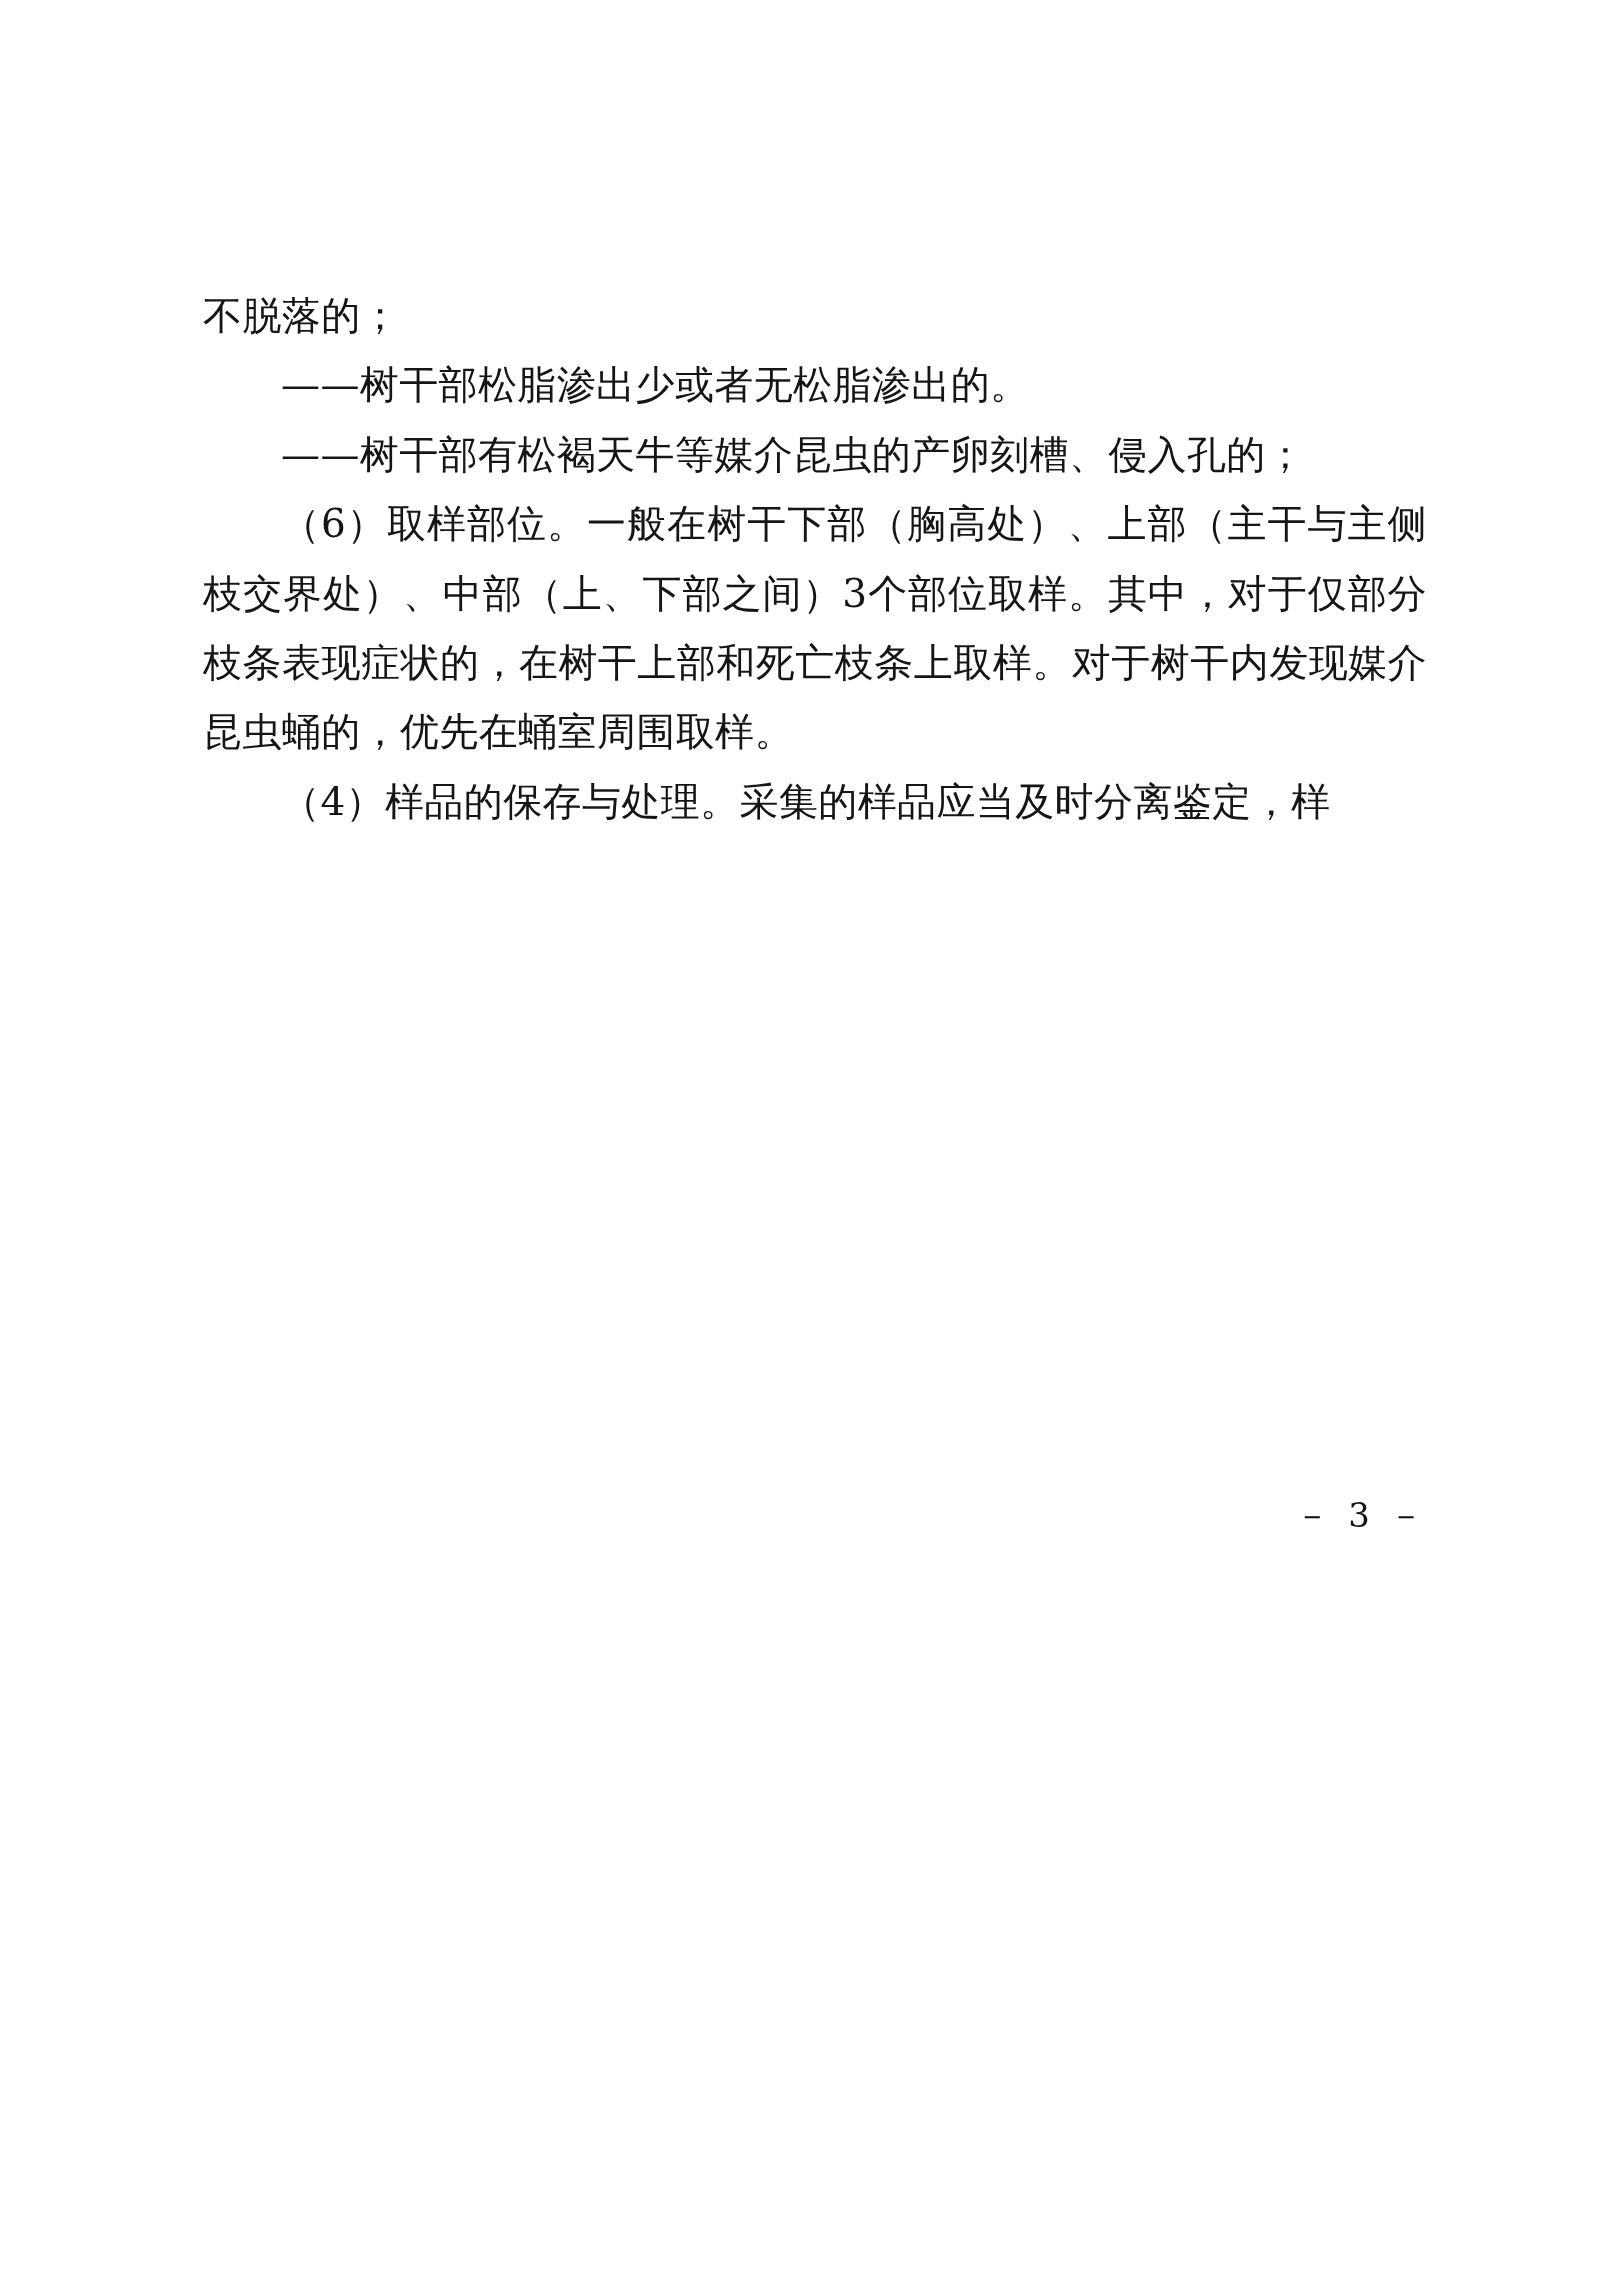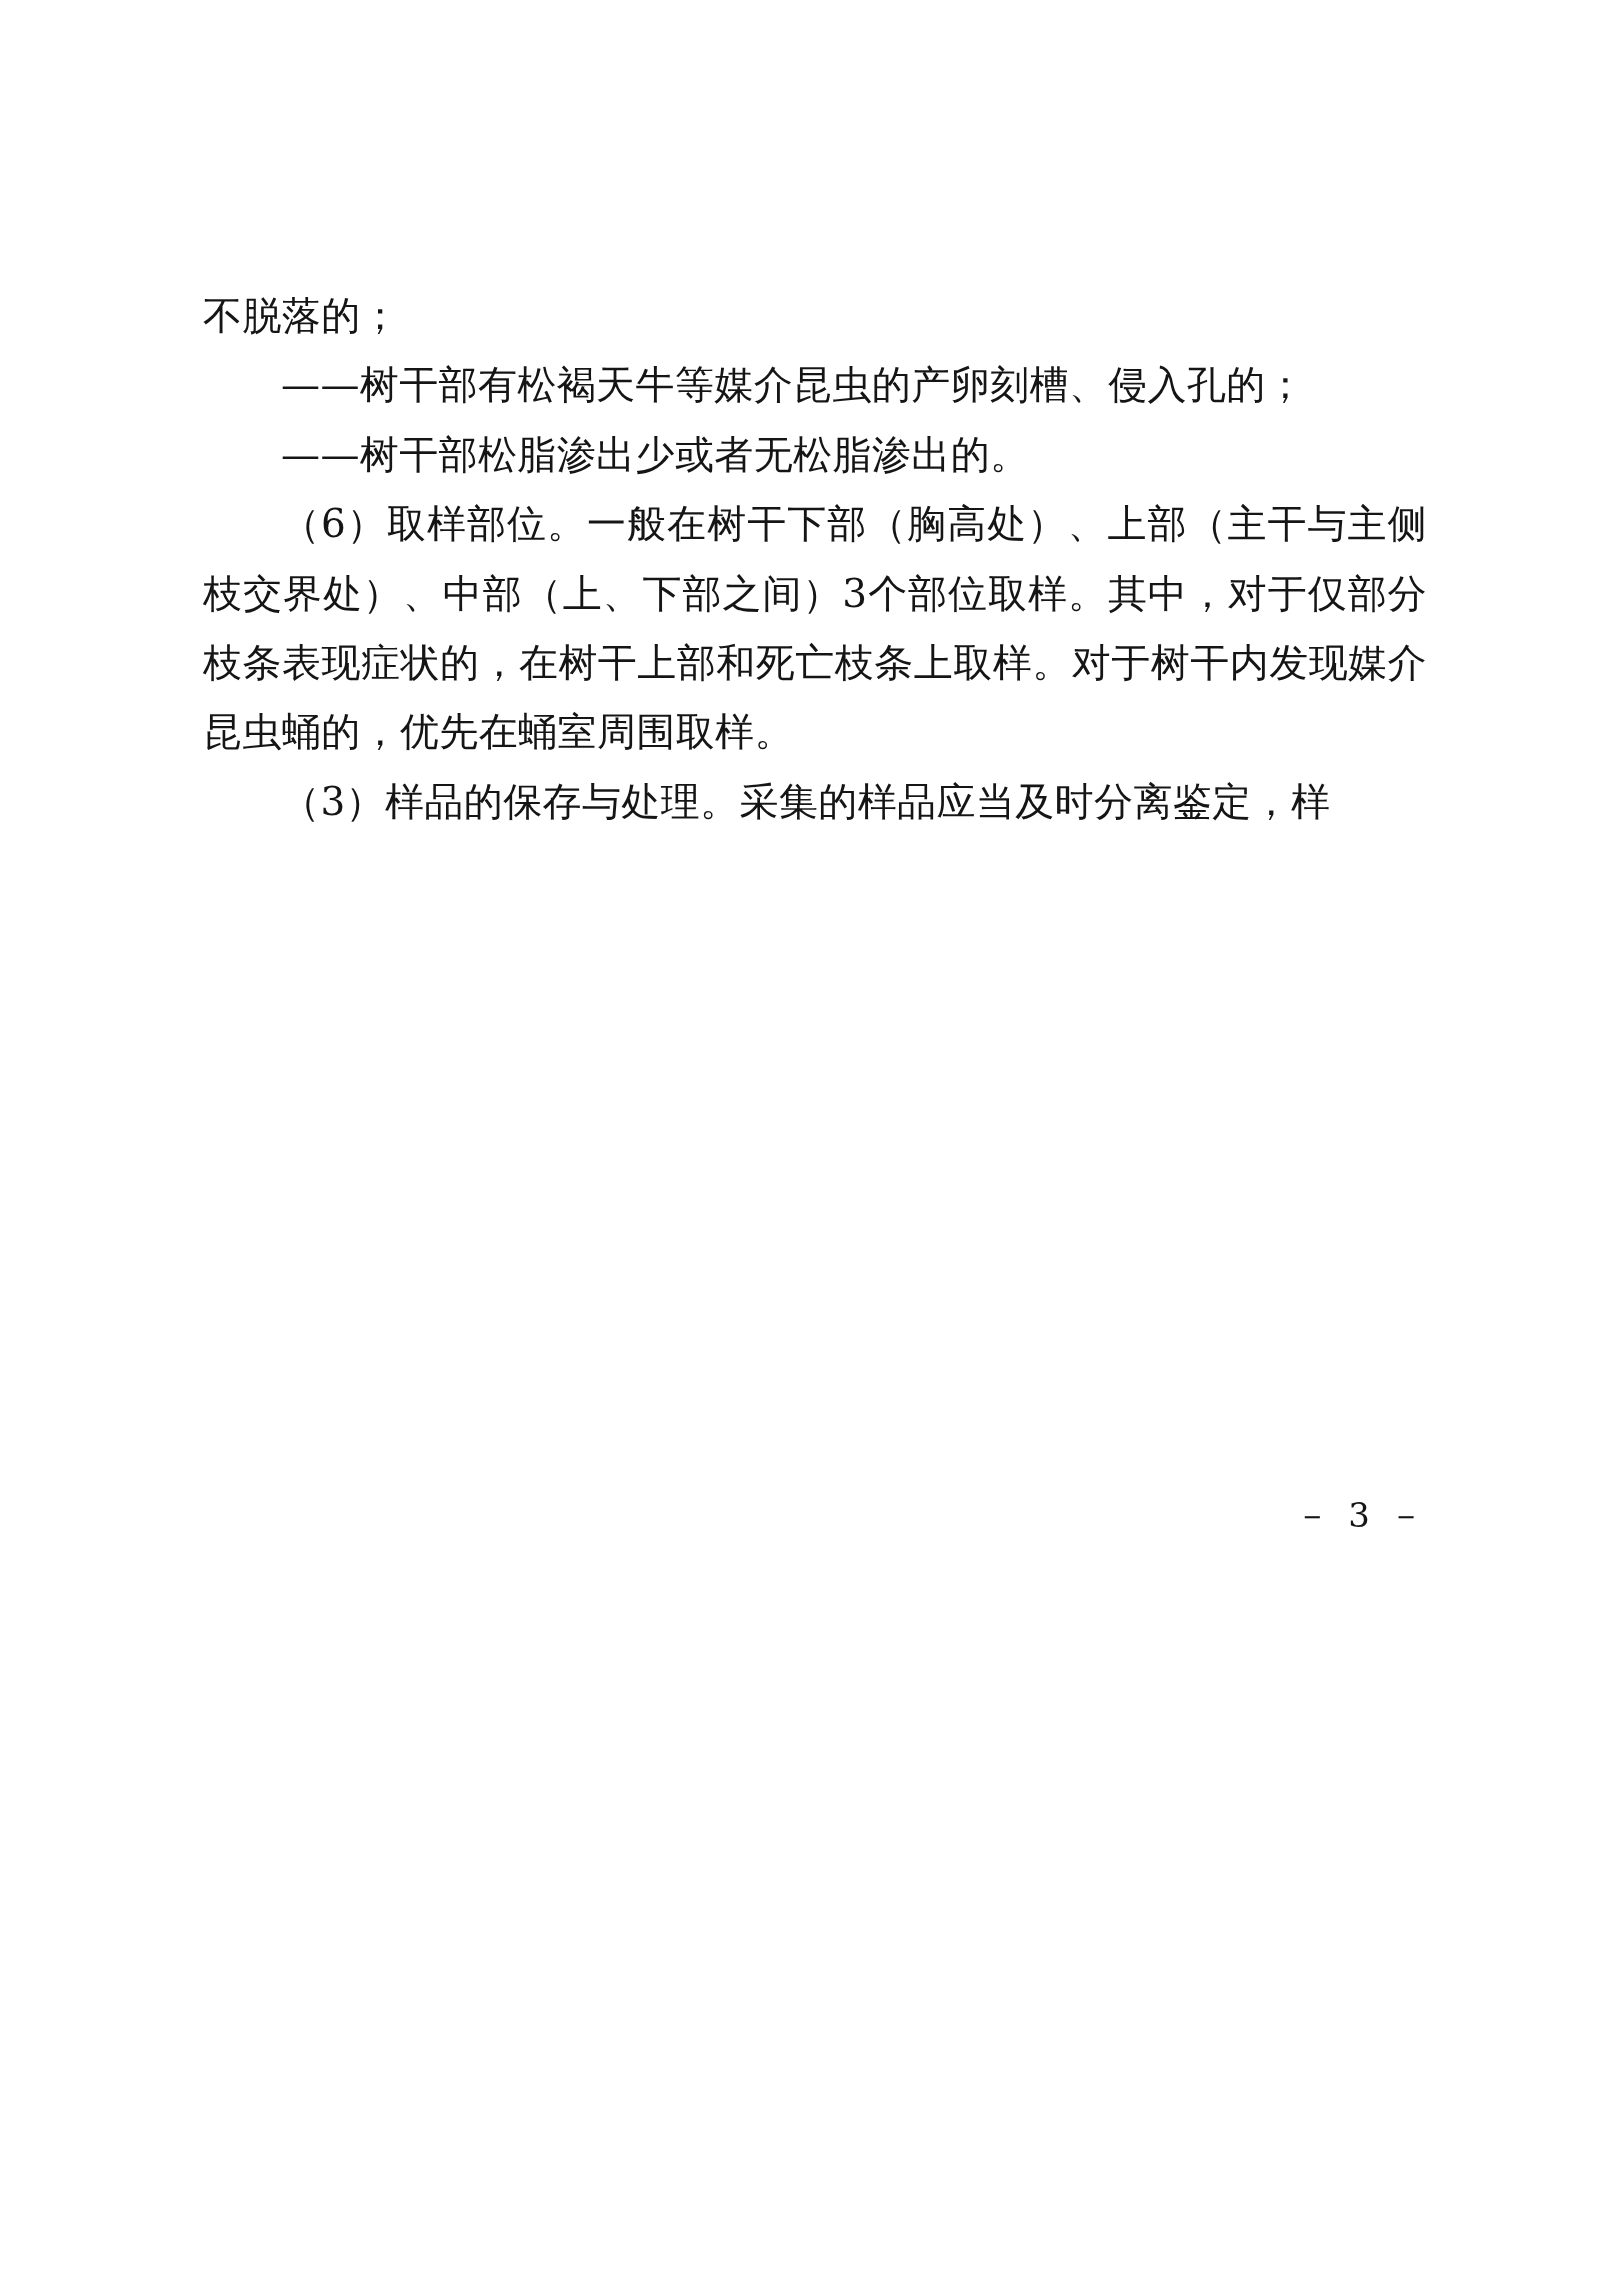--- a/index.html
+++ b/index.html
@@ -53,20 +53,20 @@
     font-family: "DejaVu Serif", "Liberation Serif", serif;
     letter-spacing: 0.12em;
   }
 </style>
 </head>
 <body>
 
 <div class="page">
   <div class="doc-body">
     <p class="para">不脱落的；</p>
+    <p class="para dash">——树干部松脂渗出少或者无松脂渗出的。</p>
     <p class="para dash">——树干部有松褐天牛等媒介昆虫的产卵刻槽、侵入孔的；</p>
-    <p class="para dash">——树干部松脂渗出少或者无松脂渗出的。</p>
     <p class="para indent">（6）取样部位。一般在树干下部（胸高处）、上部（主干与主侧枝交界处）、中部（上、下部之间）3个部位取样。其中，对于仅部分枝条表现症状的，在树干上部和死亡枝条上取样。对于树干内发现媒介昆虫蛹的，优先在蛹室周围取样。</p>
-    <p class="para indent">（3）样品的保存与处理。采集的样品应当及时分离鉴定，样</p>
+    <p class="para indent">（4）样品的保存与处理。采集的样品应当及时分离鉴定，样</p>
   </div>
   <div class="page-number">－ 3 －</div>
 </div>
 
 
 </body></html>

